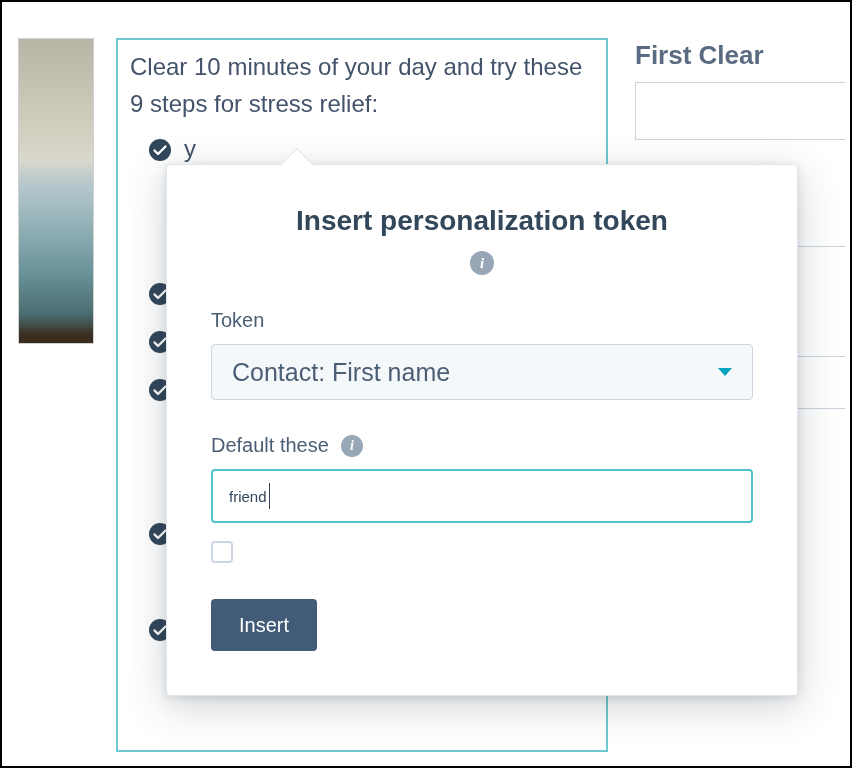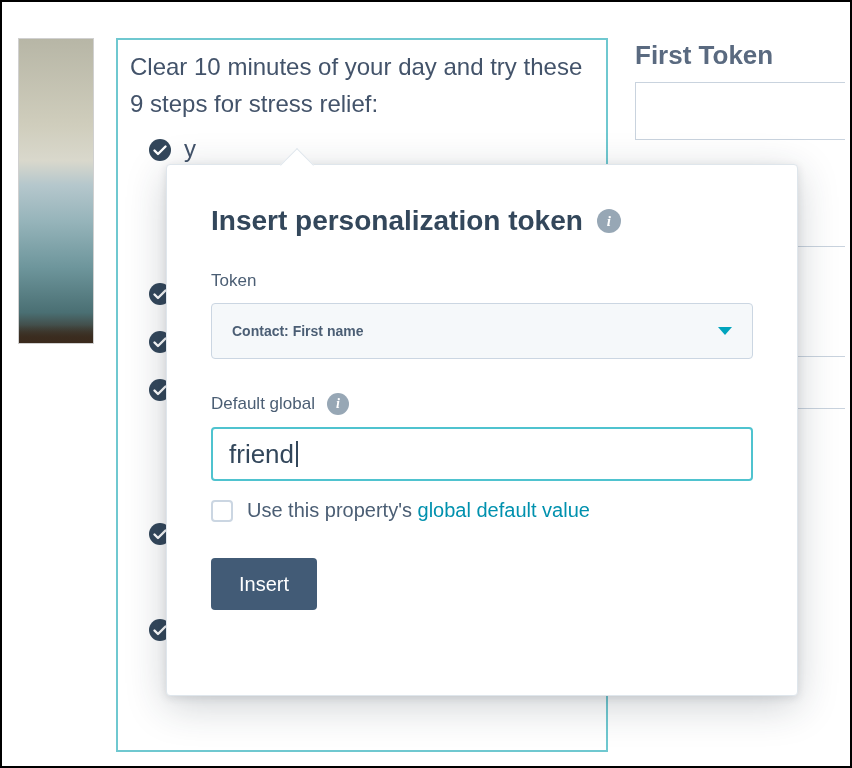--- a/index.html
+++ b/index.html
@@ -78,55 +78,54 @@
   }
   .popover .arrow {
     position:absolute;
     top:-12px; left:118px;
     width:24px; height:24px;
     background:#fff;
     border-left:1px solid #dfe6ec;
     border-top:1px solid #dfe6ec;
     transform: rotate(45deg);
   }
-  .pop-title-row { display:flex; align-items:center; gap:14px; margin-bottom: 34px; }
+  .pop-title-row { display:flex; align-items:center; gap:14px; margin-bottom: 34px; flex-direction: column; }
   .pop-title { font-size: 28px; font-weight: 600; color: #33475b; }
   .info-icon {
     width: 24px; height: 24px; border-radius: 50%;
     background: #97a7b5; color: #fff;
     display:inline-flex; align-items:center; justify-content:center;
     font-size: 15px; font-weight: 700; font-style: italic; font-family: Georgia, serif;
   }
-  .field-label { font-size: 17px; color: #4b5e74; margin-bottom: 12px; }
+  .field-label { font-size: 20px; color: #4b5e74; margin-bottom: 12px; }
   .label-row { display:flex; align-items:center; gap:12px; }
 
   .select-box {
     width: 100%; height: 56px;
     border: 1px solid #cbd6e2; border-radius: 4px;
     background: #f5f8fa;
     display:flex; align-items:center; justify-content:space-between;
     padding: 0 20px;
-    font-size: 14px; color: #4b5e74;
+    font-size: 25px; color: #4b5e74;
     cursor: pointer;
     margin-bottom: 34px;
-    font-weight: bold;
   }
   .caret-down {
     width:0; height:0;
     border-left:7px solid transparent;
     border-right:7px solid transparent;
     border-top:8px solid #00a4bd;
   }
 
   .text-input {
     width: 100%; height: 54px;
     border: 2px solid #4fc3cf; border-radius: 4px;
     background: #fff;
     padding: 0 16px;
-    font-size: 26px; color: #33475b;
+    font-size: 15px; color: #33475b;
     outline: none;
     display:flex; align-items:center;
   }
   .cursor-caret { display:inline-block; width:1.5px; height:26px; background:#33475b; margin-left:2px; vertical-align:middle; }
 
   .checkbox-row { display:flex; align-items:center; gap:14px; margin-top:18px; font-size:20px; color:#4b5e74; }
   .checkbox {
     width:22px; height:22px; border:2px solid #cbd6e2; border-radius:4px; background:#fff;
   }
   .link-text { color: #0091ae; }
@@ -227,55 +226,52 @@
         </span>
         <span class="list-text"></span>
       </div>
       <div class="list-row">
         <span class="bullet-icon"></span>
         <span class="list-text">a</span>
       </div>
     </div>
   </div>
 
-  <div class="side-label">First Token</div>
+  <div class="side-label">First Clear</div>
   <div class="side-input"></div>
   <div class="side-line sl-1"></div>
   <div class="side-line sl-2"></div>
   <div class="side-line sl-3"></div>
 
   <div class="popover">
     <div class="arrow"></div>
 
     <div class="pop-title-row">
       <div class="pop-title">Insert personalization token</div>
       <span class="info-icon">i</span>
     </div>
 
     <div class="field-label">Token</div>
     <div class="select-box">
       <span>Contact: First name</span>
       <span class="caret-down"></span>
     </div>
 
     <div class="label-row">
-      <div class="field-label" style="margin-bottom:12px;">Default global</div>
+      <div class="field-label" style="margin-bottom:12px;">Default these</div>
       <span class="info-icon" style="width:22px;height:22px;font-size:14px;margin-bottom:12px;">i</span>
     </div>
 
     <div class="text-input">
       <span>friend</span>
         <span class="cursor-caret"></span>
     </div>
 
     <div class="checkbox-row">
       <span class="checkbox"></span>
-      <span>
-        <span>Use this property's </span><span class="link-text">global default value</span>
-      </span>
     </div>
 
     <div class="button-row">
       <div class="btn btn-primary">Insert</div>
     </div>
   </div>
 
 </div>
 
 </body></html>

